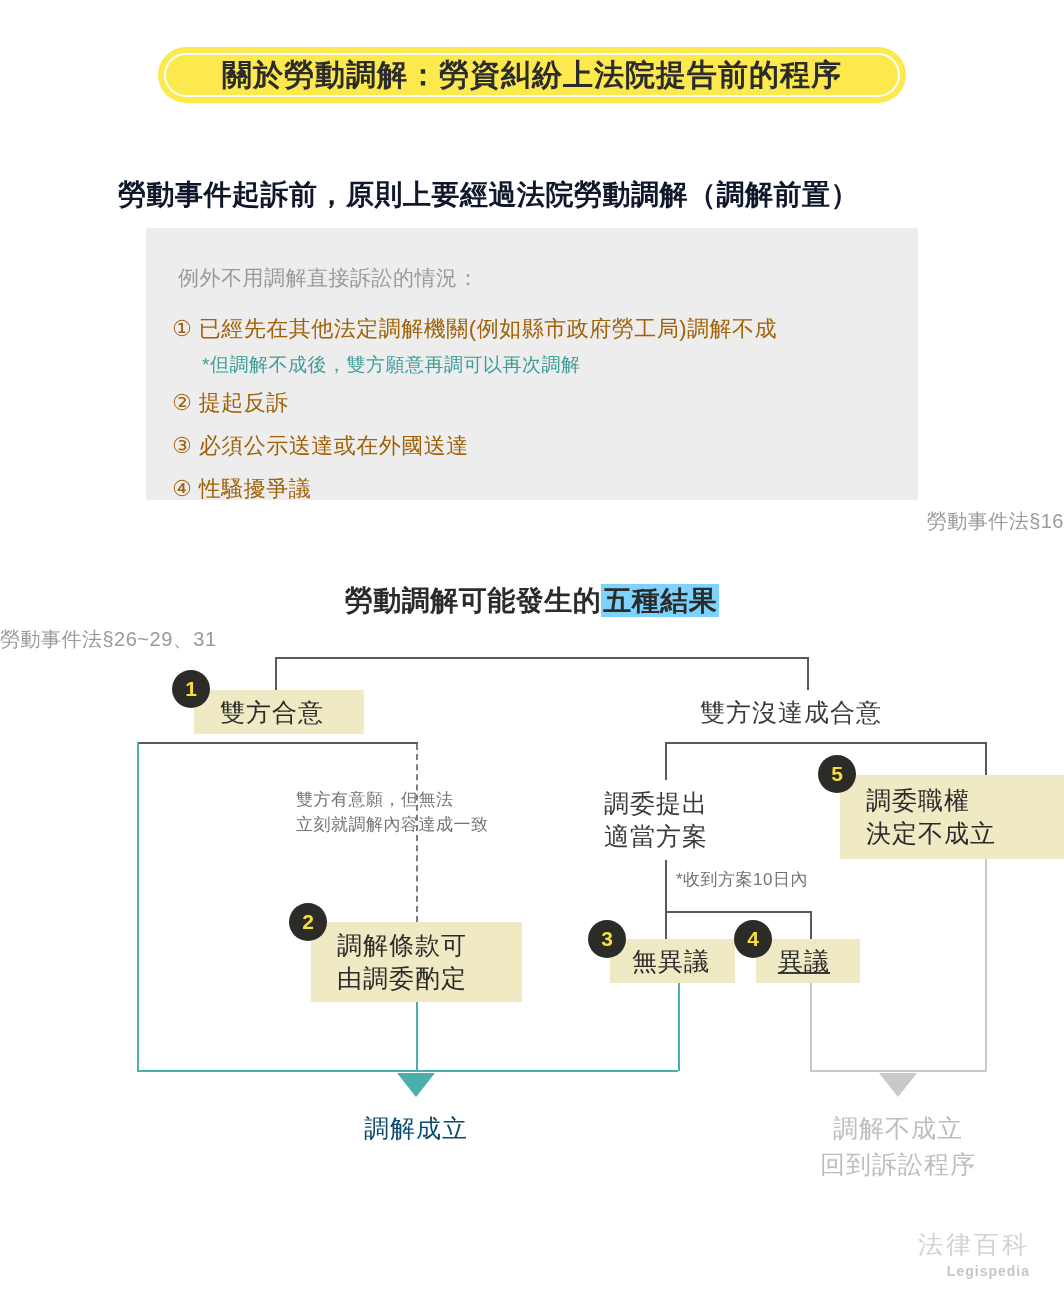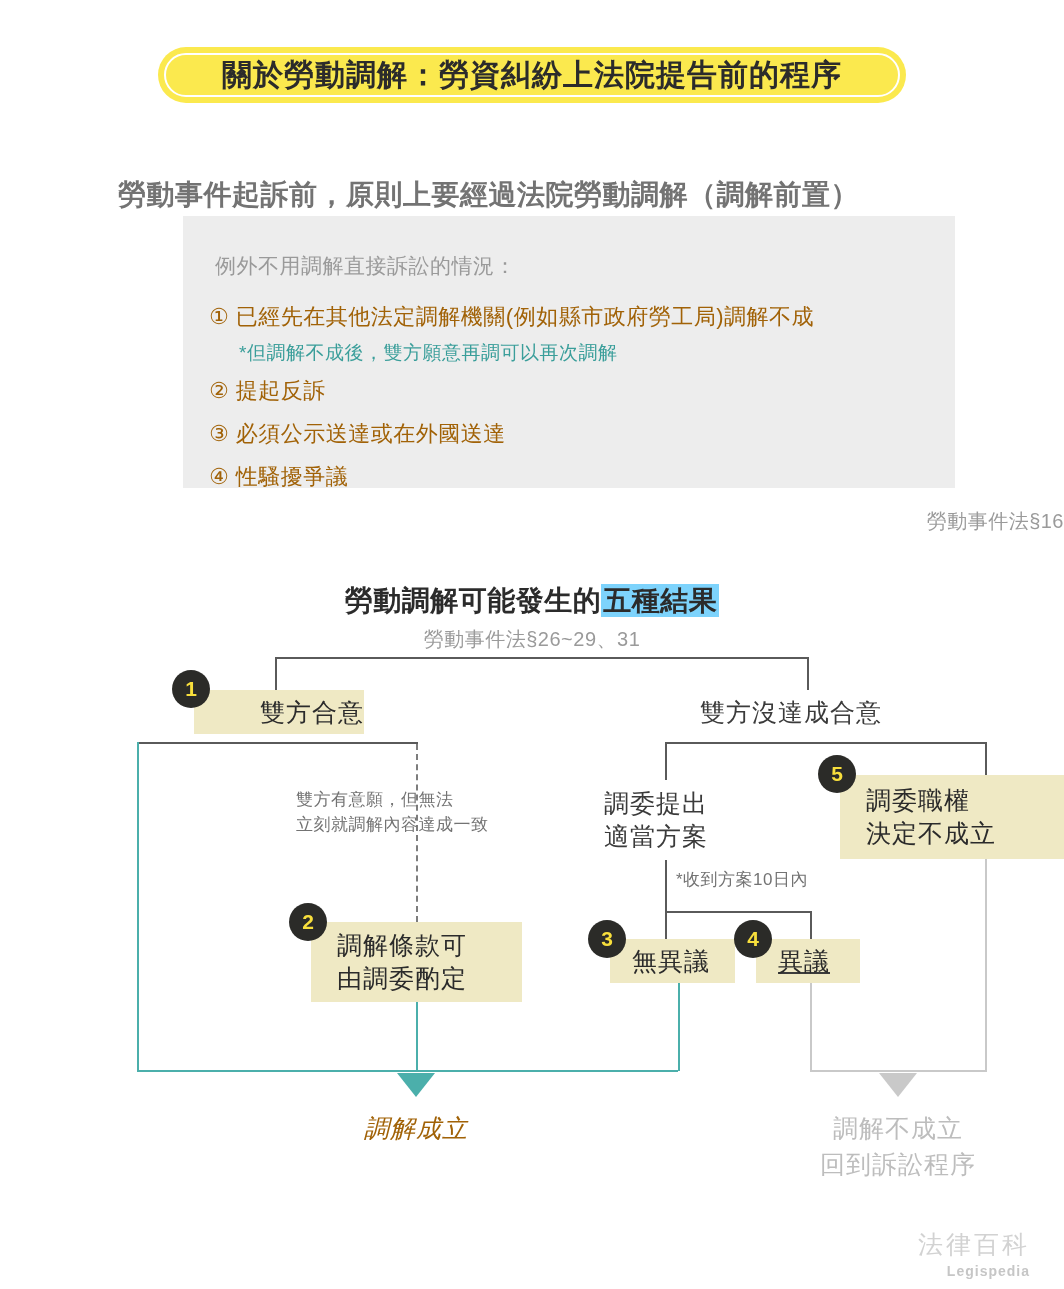--- a/index.html
+++ b/index.html
@@ -25,29 +25,28 @@
   }
   .banner-text{
     position:relative;z-index:2;
     font-size:30px;font-weight:bold;color:#2b2b2b;letter-spacing:1px;
     white-space:nowrap;
   }
 
   
   .subtitle{
     position:absolute;left:118px;top:176px;
-    font-size:28px;font-weight:bold;color:#737373;letter-spacing:0.5px;
+    font-size:28px;font-weight:bold;color:#0f172a;letter-spacing:0.5px;
     white-space:nowrap;
   }
 
   
   .graybox{
-    position:absolute;left:146px;top:216px;width:772px;height:272px;
+    position:absolute;left:146px;top:228px;width:772px;height:272px;
     background:#EDEDED;
-    margin-left:37px;
   }
   .gb-head{
     position:absolute;left:32px;top:36px;
     font-size:21px;color:#9a9a9a;letter-spacing:0.5px;white-space:nowrap;
   }
   .gb-item{
     position:absolute;left:26px;
     font-size:22px;color:#a16207;letter-spacing:0.5px;white-space:nowrap;
   }
   .gb-i1{top:86px;}
@@ -63,21 +62,21 @@
     font-size:20px;color:#9a9a9a;letter-spacing:0.5px;
   }
 
   
   .sec-head{
     position:absolute;left:0;top:582px;width:1064px;text-align:center;
     font-size:28px;font-weight:bold;color:#2b2b2b;letter-spacing:0.5px;
   }
   .sec-head .hl{background:#7dd3fc;padding:1px 2px;}
   .sec-cite{
-    position:absolute;left:0;top:626px;width:1064px;text-align:center;
+    position:absolute;left:0;top:626px;width:1064px;text-align:left;
     font-size:20px;color:#9a9a9a;letter-spacing:0.5px;
   }
 
   
   .ln{position:absolute;background:#5a5a5a;}
   .ln-h{height:2px;}
   .ln-v{width:2px;}
   .ln-teal{background:#4BAFAB;}
   .ln-gray{background:#C9C9C9;}
   .dash-v{
@@ -113,21 +112,21 @@
     position:absolute;width:0;height:0;
     border-left:19px solid transparent;border-right:19px solid transparent;
   }
   .tri-teal{border-top:24px solid #4BAFAB;}
   .tri-gray{border-top:24px solid #C9C9C9;}
 
   .outcome{
     position:absolute;font-size:25px;letter-spacing:1px;line-height:1.45;
     text-align:center;white-space:nowrap;
   }
-  .outcome-teal{color:#a16207;font-style:italic;}
+  .outcome-teal{color:#0c4a6e;}
   .outcome-gray{color:#BDBDBD;}
 
   
   .footer{
     position:absolute;left:0;top:1228px;width:1030px;text-align:right;
   }
   .footer .fz{font-size:25px;color:#D2D2D2;letter-spacing:3px;display:block;}
   .footer .fe{font-size:14px;color:#C6C6C6;letter-spacing:1px;font-weight:bold;display:block;margin-top:2px;}
 </style>
 </head>
@@ -154,21 +153,21 @@
   <div class="sec-head">
     <span>勞動調解可能發生的</span><span class="hl">五種結果</span>
   </div>
   <div class="sec-cite">勞動事件法§26~29、31</div>
 
   <div class="ln ln-h" style="left:275px;top:657px;width:534px;"></div>
   <div class="ln ln-v" style="left:275px;top:657px;height:33px;"></div>
   <div class="ln ln-v" style="left:807px;top:657px;height:33px;"></div>
 
   <div class="badge" style="left:172px;top:670px;">1</div>
-  <div class="hl-box" style="left:194px;top:690px;width:170px;height:44px;padding-left:26px;align-items:flex-end;">
+  <div class="hl-box" style="left:194px;top:690px;width:170px;height:44px;padding-left:26px;">
     <span class="l">雙方合意</span>
   </div>
 
   <div class="ln ln-h" style="left:137px;top:742px;width:281px;"></div>
   <div class="ln ln-v ln-teal" style="left:137px;top:742px;height:330px;"></div>
   <div class="ln ln-h ln-teal" style="left:137px;top:1070px;width:541px;"></div>
 
   <div class="dash-v" style="left:416px;top:744px;height:178px;"></div>
 
   <div class="note-sm" style="left:296px;top:788px;">

